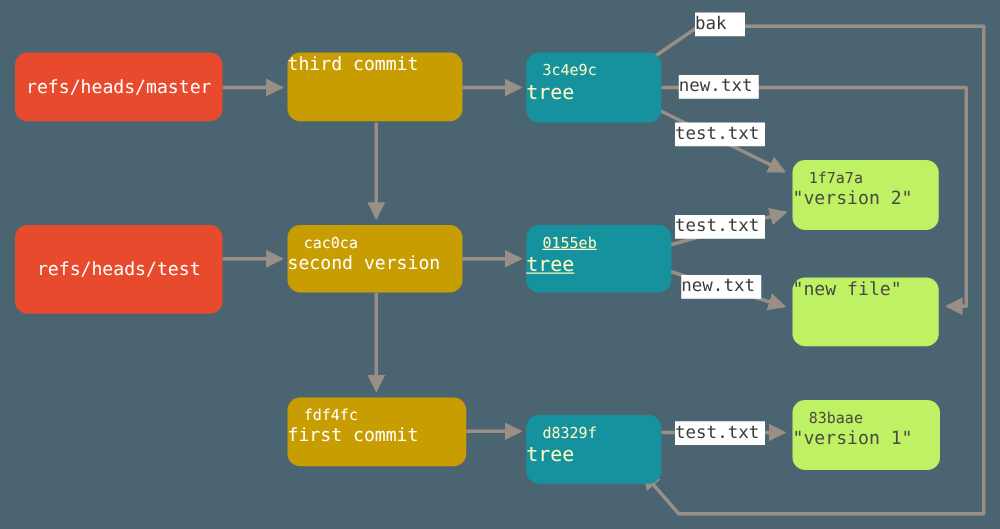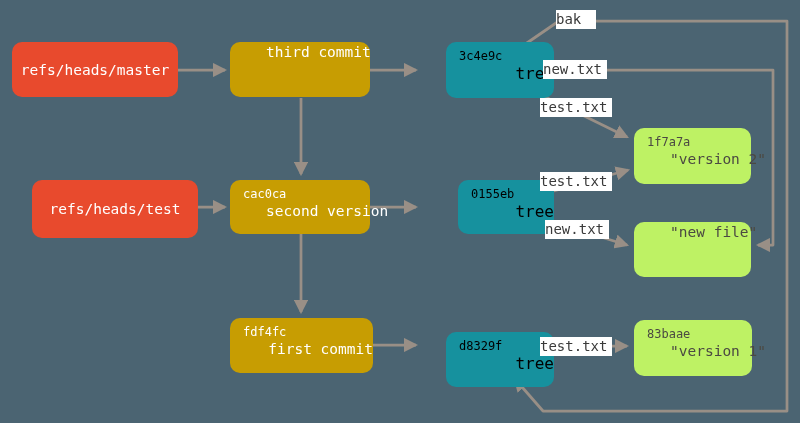--- a/index.html
+++ b/index.html
@@ -5,25 +5,25 @@
   html,body{margin:0;padding:0;}
   body{background:#4b6472;}
   .stage{
     position:relative;width:800px;height:423px;overflow:hidden;
     background:#4b6472;
     font-family:"DejaVu Sans Mono","Liberation Mono",monospace;
   }
   .arrows{position:absolute;left:0;top:0;}
   .node{position:absolute;border-radius:10px;box-sizing:border-box;}
   .node .hash{font-size:12px;line-height:13px;padding:8px 0 0 13px;}
-  .node .nlabel{font-size:14.5px;line-height:17px;text-align:right;margin-top:2px;white-space:pre;padding-left:36px;}
+  .node .nlabel{font-size:14.5px;line-height:17px;text-align:left;margin-top:2px;white-space:pre;}
   .ref{background:#e84a2d;color:#fff;display:flex;align-items:center;justify-content:center;
        font-size:14.5px;white-space:pre;}
   .commit{background:#c79d02;color:#fff;}
-  .tree{background:#16919e;color:#000000;margin-left:25px;}
+  .tree{background:#16919e;color:#fef9c3;}
   .tree .nlabel{font-size:16px;}
   .blob{background:#bef264;color:#4b4942;}
   .elabel{position:absolute;background:#ffffff;color:#3a3a3a;font-size:14px;line-height:19px;
           height:19px;text-align:left;white-space:pre;}
 </style>
 </head>
 <body>
 
 <div class="stage">
 
@@ -46,41 +46,41 @@
       <line x1="529" y1="198" x2="628" y2="170" marker-end="url(#ah)"></line>
       <line x1="529" y1="215" x2="627" y2="245" marker-end="url(#ah)"></line>
       <polyline points="529,70 773,70 773,245 758,245" marker-end="url(#ah)"></polyline>
       <polyline points="524,45 559,21 787,21 787,411 543,411 515,379" marker-end="url(#ah)"></polyline>
     </g>
   </svg>
 
   <div class="node ref" style="left:12px;top:42px;width:166px;height:55px;align-items:center;">
     <span>refs/heads/master</span>
   </div>
-  <div class="node ref" style="left:12px;top:180px;width:166px;height:58px;margin-left:20px;">
+  <div class="node ref" style="left:12px;top:180px;width:166px;height:71px;">
     <span>refs/heads/test</span>
   </div>
 
   <div class="node commit" style="left:230px;top:42px;width:140px;height:55px;">
     <div class="nlabel">third commit</div>
   </div>
   <div class="node commit" style="left:230px;top:180px;width:140px;height:54px;">
     <div class="hash">cac0ca</div>
     <div class="nlabel">second version</div>
   </div>
   <div class="node commit" style="left:230px;top:318px;width:143px;height:55px;">
     <div class="hash">fdf4fc</div>
     <div class="nlabel">first commit</div>
   </div>
 
   <div class="node tree" style="left:421px;top:42px;width:108px;height:56px;">
     <div class="hash">3c4e9c</div>
     <div class="nlabel">tree</div>
   </div>
-  <div class="node tree" style="left:433px;top:180px;width:96px;height:54px;">
+  <div class="node tree" style="left:421px;top:180px;width:116px;height:54px;text-decoration:underline;">
     <div class="hash">0155eb</div>
     <div class="nlabel">tree</div>
   </div>
   <div class="node tree" style="left:421px;top:332px;width:108px;height:55px;">
     <div class="hash">d8329f</div>
     <div class="nlabel">tree</div>
   </div>
 
   <div class="node blob" style="left:634px;top:128px;width:117px;height:56px;">
     <div class="hash">1f7a7a</div>

